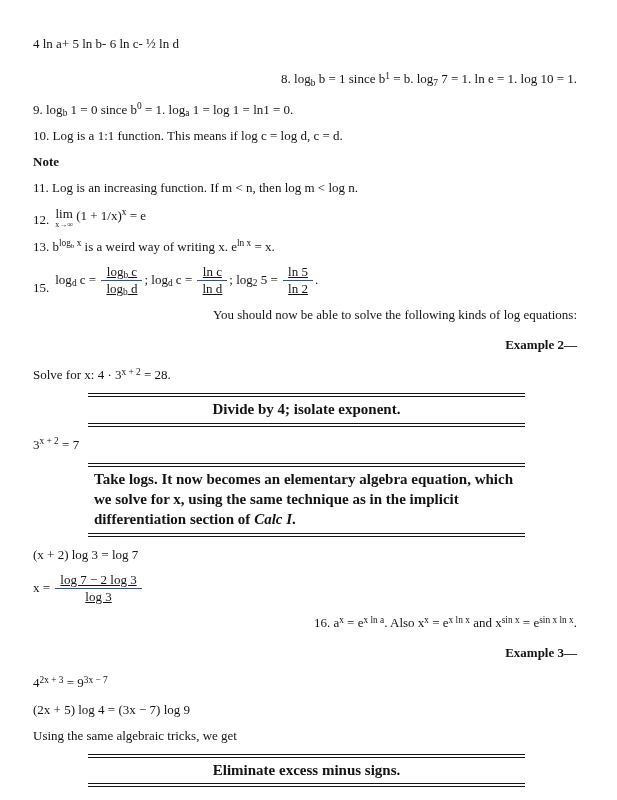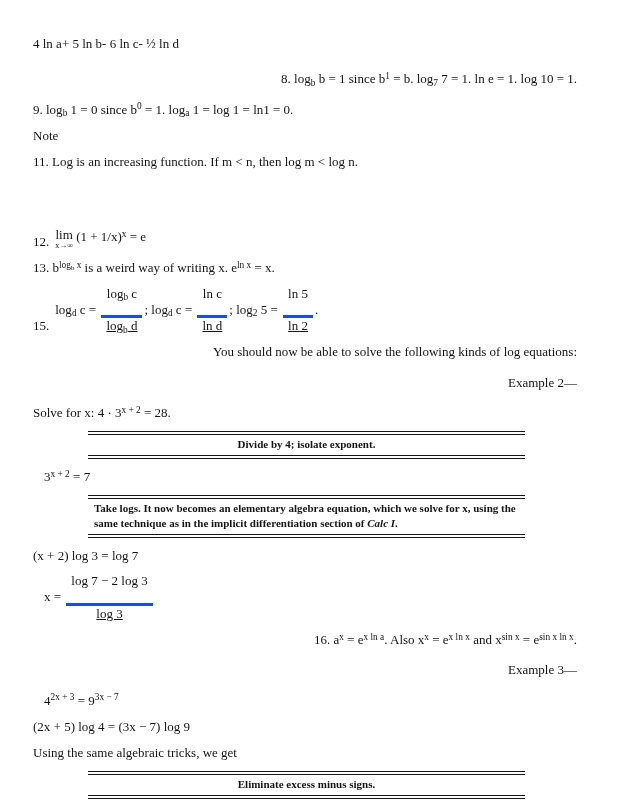--- a/index.html
+++ b/index.html
@@ -10,55 +10,56 @@
   }
   .page{
     box-sizing:border-box;
     width:617px;height:585px;
     padding:36px 40px 0 33px;
     font-size:13px;line-height:1.25;
   }
   .line{margin:0 0 10px 0;}
   .gap-lg{margin-bottom:19px;}
   .gap-md{margin-bottom:14px;text-align:right;}
-  .heading{font-weight:normal;}
+  .heading{font-weight:bold;}
   .sup,.sub{font-size:0.72em;line-height:0;position:relative;}
   .sup{top:-0.45em;}
   .sub{top:0.28em;}
   .frac{display:inline-block;vertical-align:middle;text-align:center;margin:0 2px;line-height:1.15;}
-  .frac .num{display:block;padding:0 5px 14px;border-bottom:3px solid #1d4ed8;}
+  .frac .num{display:block;padding:0 5px 0;border-bottom:1px solid #1d4ed8;text-decoration:underline;}
   .frac .den{display:block;padding:1px 5px 0;text-decoration:underline;}
-  .lim{display:inline-block;text-align:center;vertical-align:-7px;line-height:1;margin-top:48px;}
+  .lim{display:inline-block;text-align:center;vertical-align:-7px;line-height:1;}
   .lim .lim-top{display:block;}
   .lim .lim-bot{display:block;font-size:8px;margin-top:1px;letter-spacing:0;}
   .numbered{display:flex;align-items:flex-end;}
   .numbered .eq-part{margin-left:6px;}
   .box{
     box-sizing:border-box;
     margin:4px 0 10px 55px;width:437px;
     border-top:4px double #141414;border-bottom:4px double #141414;
     padding:2px 6px 3px;
-    font-weight:bold;font-size:11px;line-height:1.35;
+    font-weight:bold;font-size:15px;line-height:1.35;
   }
   .box-center{text-align:center;}
   .box-left{text-align:left;}
-  .eq{white-space:nowrap;margin-left:11px;}
+  .eq{white-space:nowrap;}
   i{font-style:italic;}
 </style>
 </head>
 <body>
 
 <div class="page">
 
   <div class="line gap-lg">4 ln a+ 5 ln b- 6 ln c- ½ ln d</div>
 
   <div class="line gap-md">8. log<span class="sub">b</span> b = 1 since b<span class="sup">1</span> = b. log<span class="sub">7</span> 7 = 1. ln e = 1. log 10 = 1.</div>
 
   <div class="line">9. log<span class="sub">b</span> 1 = 0 since b<span class="sup">0</span> = 1. log<span class="sub">a</span> 1 = log 1 = ln1 = 0.</div>
 
+  <div class="line">10. Log is a 1:1 function. This means if log c = log d, c = d.</div>
 
   <div class="line heading">Note</div>
 
 
   <div class="line">11. Log is an increasing function. If m &lt; n, then log m &lt; log n.</div>
 
   <div class="line numbered">
     <span>12.</span>
     <span class="eq-part eq"><span class="lim"><span class="lim-top">lim</span><span class="lim-bot">x→∞</span></span> (1 + 1/x)<span class="sup">x</span> = e</span>
   </div>

